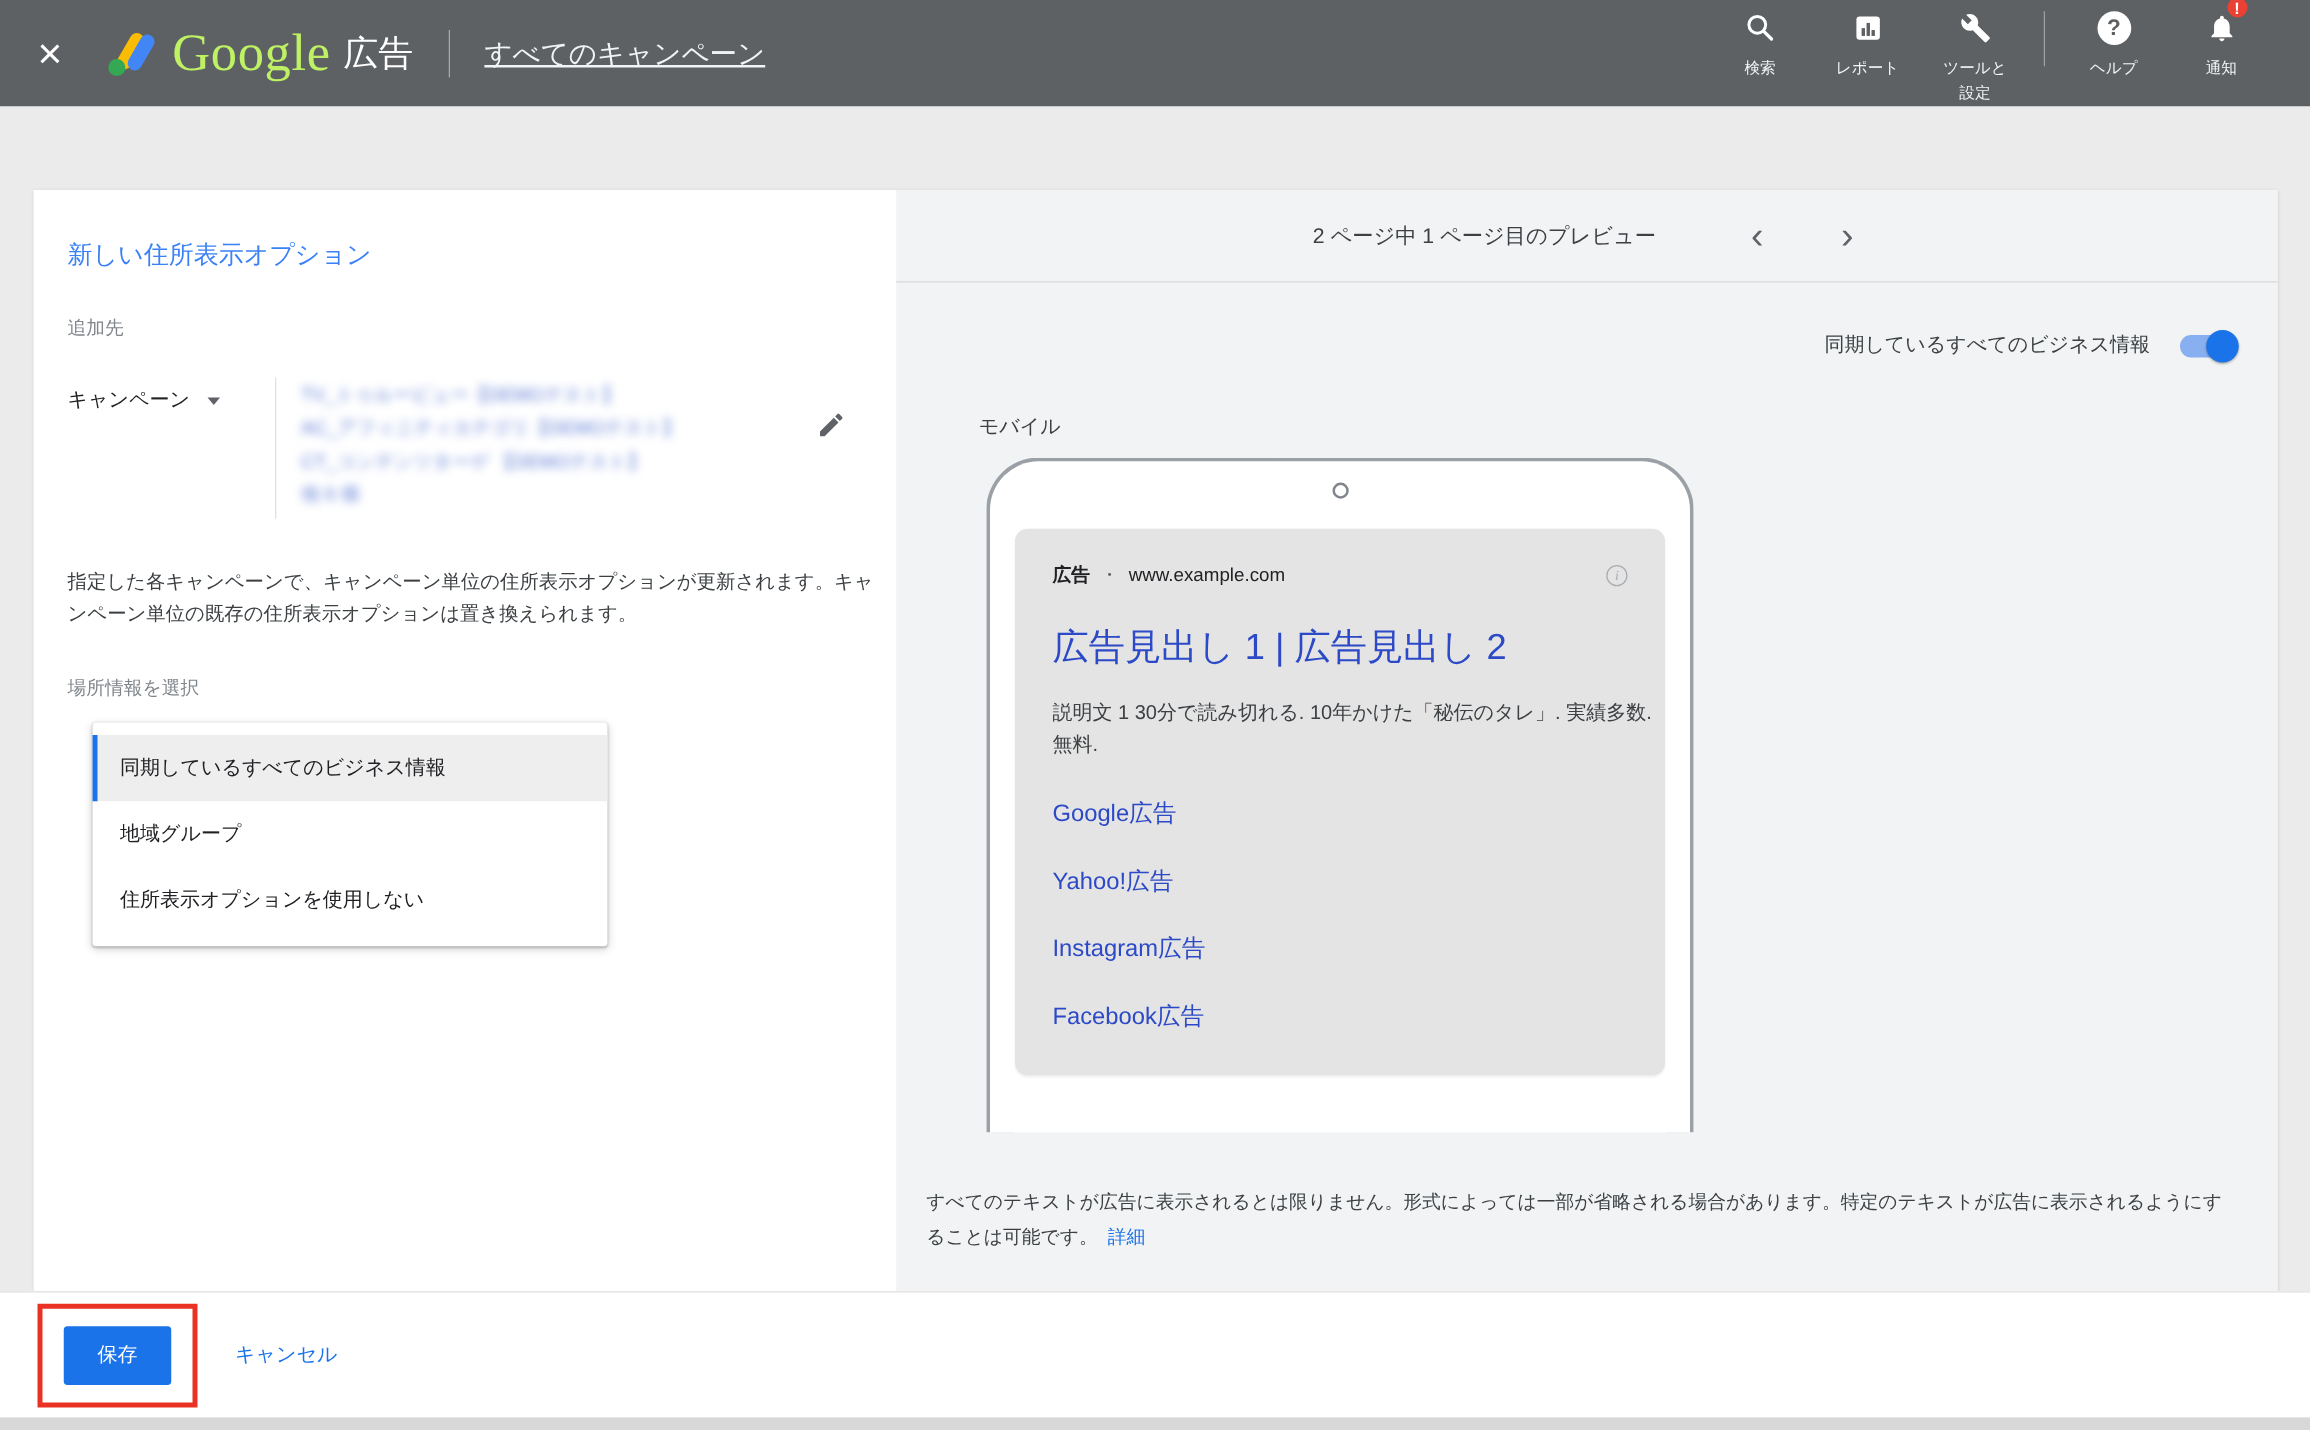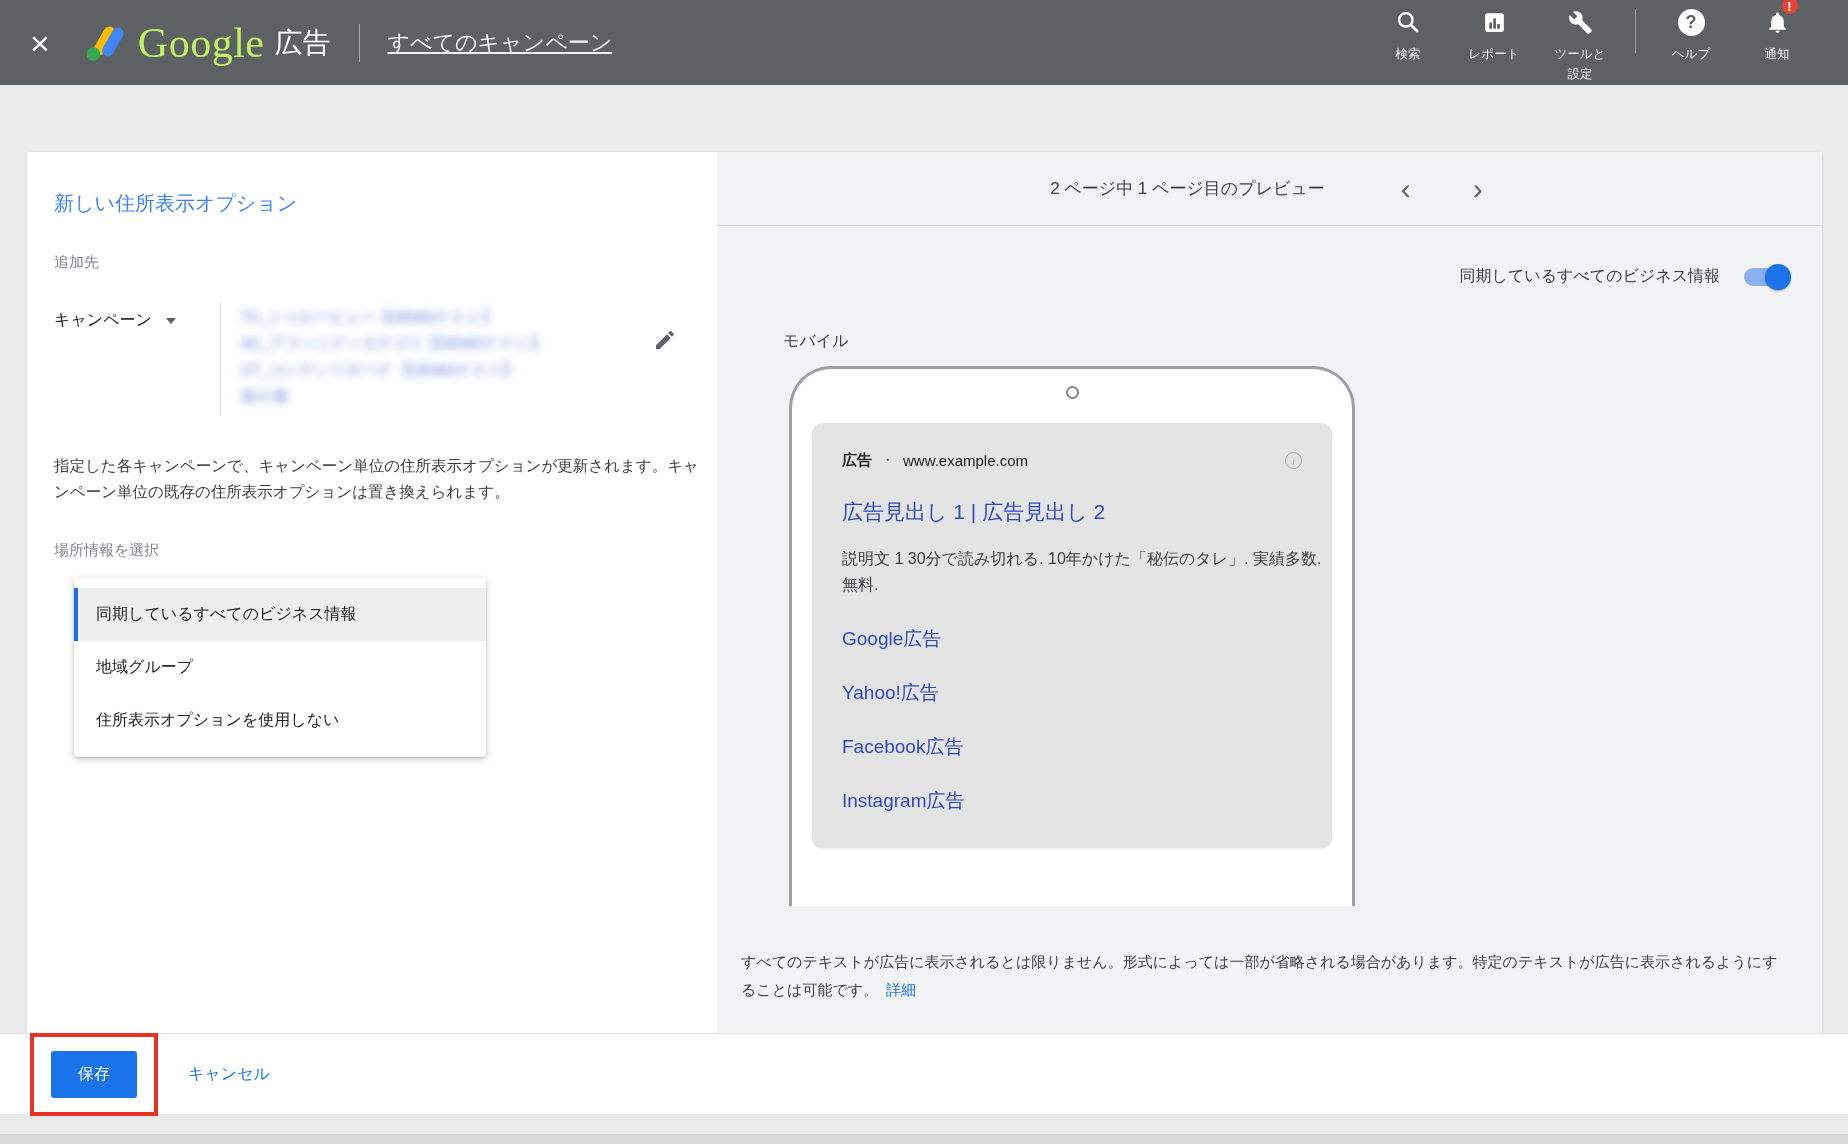--- a/index.html
+++ b/index.html
@@ -112,29 +112,29 @@
   }
   .ad-topline { display: flex; align-items: center; font-size: 15px; color: #202124; }
   .ad-badge { font-weight: 700; }
   .ad-sep { margin: 0 8px; color: #5f6368; }
   .ad-url { color: #202124; }
   .info-icon {
     margin-left: auto; width: 17px; height: 17px; border-radius: 50%; border: 1.5px solid #a8adb3;
     color: #a8adb3; font-size: 11px; display: flex; align-items: center; justify-content: center;
     font-family: "Liberation Serif", "DejaVu Serif", serif; font-style: italic; cursor: pointer;
   }
-  .ad-headline { margin-top: 28px; font-size: 21px; color: #2c49c7; cursor: pointer; }
+  .ad-headline { margin-top: 28px; font-size: 29px; color: #2c49c7; cursor: pointer; }
   .ad-desc { margin-top: 20px; font-size: 16px; color: #3c4043; line-height: 1.62; width: 480px; }
   .sitelink { display: block; margin-top: 28px; font-size: 19px; color: #2c49c7; cursor: pointer; text-decoration: none; }
   .disclaimer { margin: 42px 40px 0 24px; font-size: 15px; line-height: 1.85; color: #3c4043; }
   .details-link { color: #1a73e8; cursor: pointer; margin-left: 8px; }
 
   
   .actionbar {
-    position: absolute; left: 0; top: 1033px; width: 1848px; height: 81px; background: #fff;
+    position: absolute; left: 0; top: 1033px; width: 1848px; height: 101px; background: #fff;
     border-top: 1px solid #e0e0e0; display: flex; align-items: center; padding-left: 30px;
   }
   .red-annotation { display: inline-flex; border: 4px solid #e93223; padding: 14px 17px; }
   .save-button {
     background: #1a73e8; color: #fff; font-size: 16px; padding: 13px 27px; border: none;
     border-radius: 3px; cursor: pointer; font-family: inherit;
   }
   .cancel-link { margin-left: 30px; font-size: 16px; color: #1a73e8; cursor: pointer; text-decoration: none; }
   .bottom-strip { position: absolute; left: 0; top: 1134px; width: 1848px; height: 10px; background: #d8d8d8; }
 </style>
@@ -276,22 +276,22 @@
               <span class="ad-sep">・</span>
               <span class="ad-url">www.example.com</span>
               <span class="info-icon">i</span>
             </div>
 
             <div class="ad-headline">広告見出し 1 | 広告見出し 2</div>
             <div class="ad-desc">説明文 1 30分で読み切れる. 10年かけた「秘伝のタレ」. 実績多数. 無料.</div>
 
             <a class="sitelink">Google広告</a>
             <a class="sitelink">Yahoo!広告</a>
+            <a class="sitelink">Instagram広告</a>
             <a class="sitelink">Facebook広告</a>
-            <a class="sitelink">Instagram広告</a>
           </div>
         </div>
 
         <p class="disclaimer"><span>すべてのテキストが広告に表示されるとは限りません。形式によっては一部が省略される場合があります。特定のテキストが広告に表示されるようにすることは可能です。</span><span class="details-link">詳細</span></p>
       </div>
     </section>
   </main>
 
   <footer class="actionbar">
     <span class="red-annotation">

